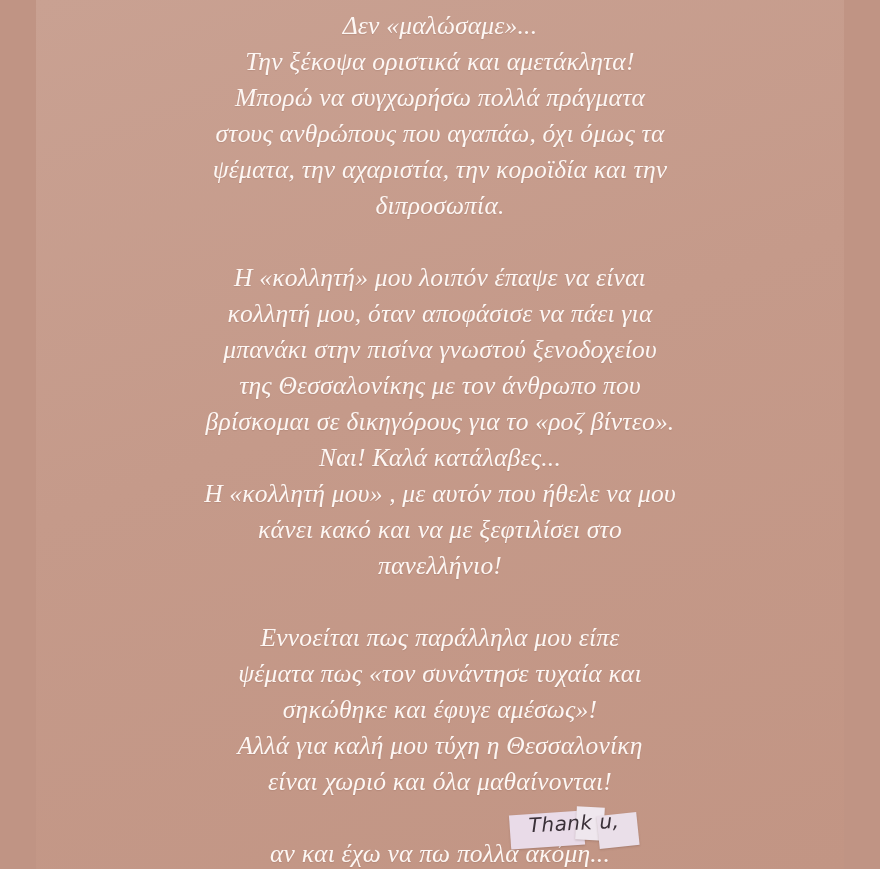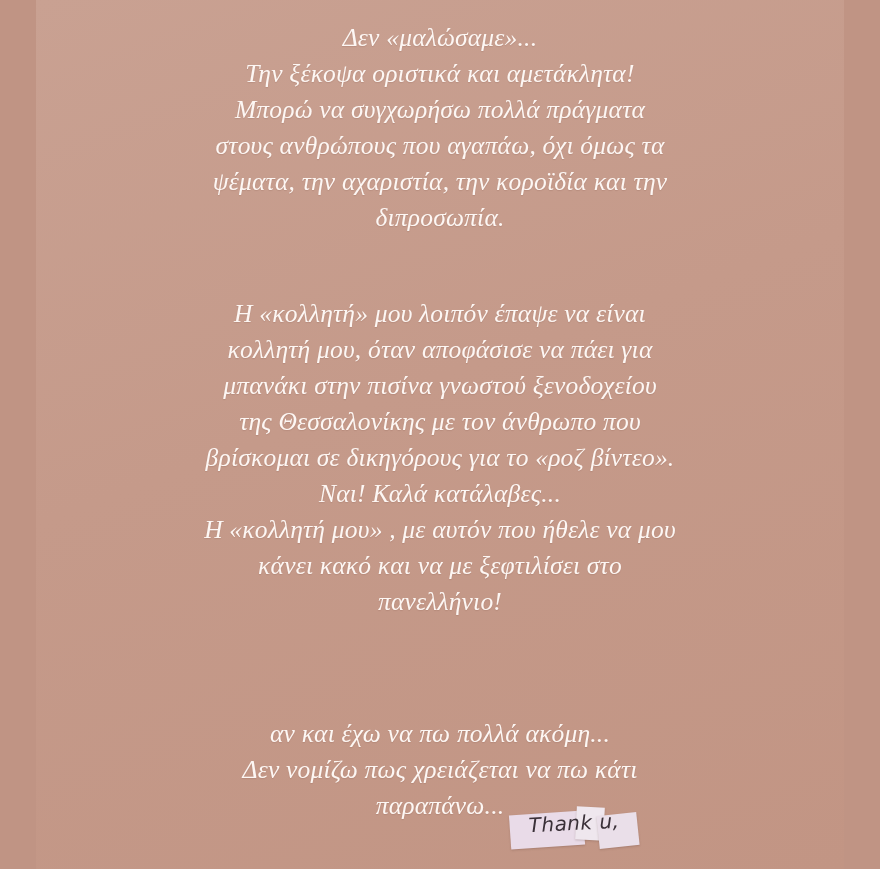--- a/index.html
+++ b/index.html
@@ -38,21 +38,21 @@
     color: #fdf7f4;
     font-style: italic;
     font-size: 25.5px;
     line-height: 36px;
     letter-spacing: 0.2px;
     text-shadow: 0 1px 1px rgba(120, 80, 65, 0.18);
     padding: 0 22px;
     box-sizing: border-box;
   }
   .para {
-    margin: 12px;
+    margin: 0;
     white-space: pre-line;
   }
   .gap {
     height: 36px;
   }
   
   #sticker {
     position: absolute;
     right: 206px;
     bottom: 18px;
@@ -132,20 +132,25 @@
       <p class="para">Η «κολλητή» μου λοιπόν έπαψε να είναι
 κολλητή μου, όταν αποφάσισε να πάει για
 μπανάκι στην πισίνα γνωστού ξενοδοχείου
 της Θεσσαλονίκης με τον άνθρωπο που
 βρίσκομαι σε δικηγόρους για το «ροζ βίντεο».
 Ναι! Καλά κατάλαβες...
 Η «κολλητή μου» , με αυτόν που ήθελε να μου
 κάνει κακό και να με ξεφτιλίσει στο
 πανελλήνιο!</p>
       <div class="gap"></div>
+      <p class="para">Εννοείται πως παράλληλα μου είπε
+ψέματα πως «τον συνάντησε τυχαία και
+σηκώθηκε και έφυγε αμέσως»!
+Αλλά για καλή μου τύχη η Θεσσαλονίκη
+είναι χωριό και όλα μαθαίνονται!</p>
       <div class="gap"></div>
       <p class="para">αν και έχω να πω πολλά ακόμη...
 Δεν νομίζω πως χρειάζεται να πω κάτι
 παραπάνω...</p>
     </div>
 
     <div id="sticker">
       <div class="sticker-piece p1"></div>
       <div class="sticker-piece p2"></div>
       <div class="sticker-piece p3"></div>

